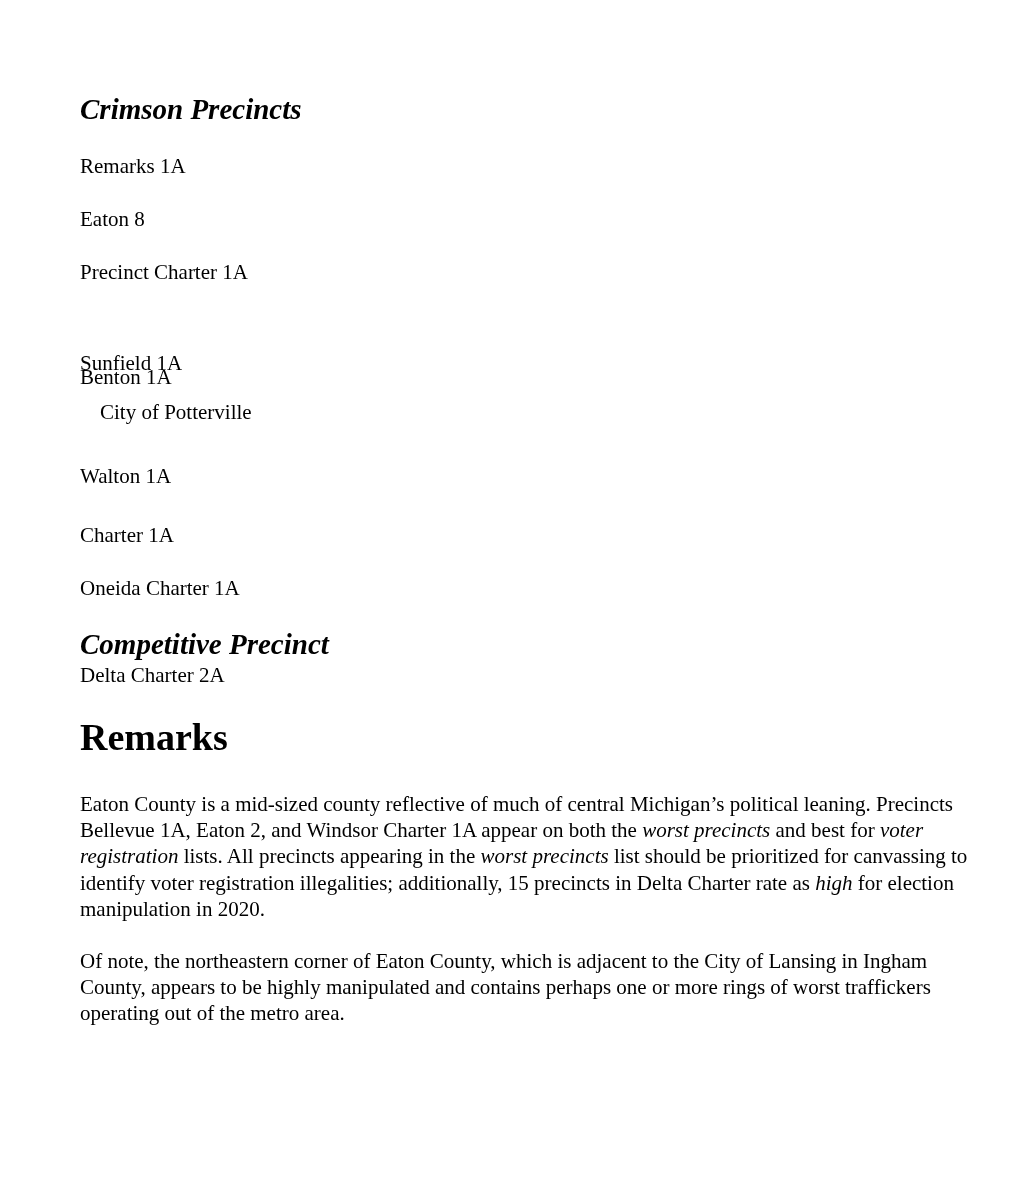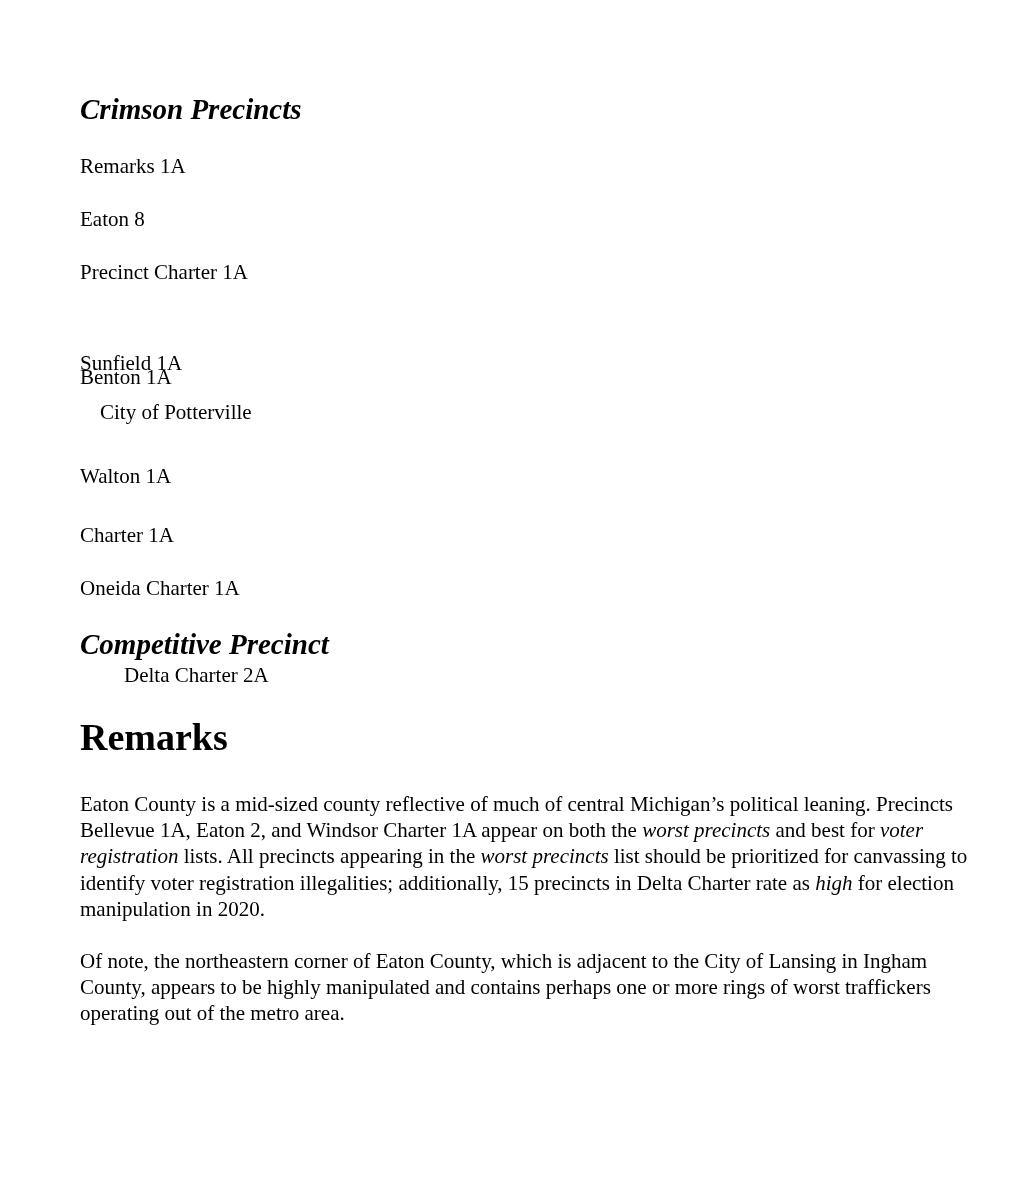--- a/index.html
+++ b/index.html
@@ -68,21 +68,21 @@
     <div class="precinct-item" style="top:259px;">Precinct Charter 1A</div>
     <div class="precinct-item" style="top:311px;margin-top:39px;">Sunfield 1A</div>
     <div class="precinct-item" style="top:364px;">Benton 1A</div>
     <div class="precinct-item" style="top:399px;margin-left:20px;">City of Potterville</div>
     <div class="precinct-item" style="top:463px;">Walton 1A</div>
     <div class="precinct-item" style="top:522px;">Charter 1A</div>
     <div class="precinct-item" style="top:575px;">Oneida Charter 1A</div>
   </div>
 
   <div class="section-heading-italic" style="top:627px;">Competitive Precinct</div>
-  <div class="precinct-item" style="top:662px;margin-left:44px;">Delta Charter 2A</div>
+  <div class="precinct-item" style="top:662px;">Delta Charter 2A</div>
 
   <div class="remarks-heading" style="top:715px;">Remarks</div>
 
   <div class="remarks-para" style="top:759px;"><span>Eaton County is a mid-sized county reflective of much of central Michigan’s political leaning. Precincts Bellevue 1A, Eaton 2, and Windsor Charter 1A appear on both the </span><em>worst precincts</em><span> and best for </span><em>voter registration</em><span> lists.  All precincts appearing in the </span><em>worst precincts</em><span> list should be prioritized for canvassing to identify voter registration illegalities; additionally, 15 precincts in Delta Charter rate as </span><em>high</em><span> for election manipulation in 2020.</span></div>
 
   <div class="remarks-para" style="top:916px;">Of note, the northeastern corner of Eaton County, which is adjacent to the City of Lansing in Ingham County, appears to be highly manipulated and contains  perhaps one or more rings of worst traffickers operating out of the metro area.</div>
 
 </div>
 
 </body></html>

